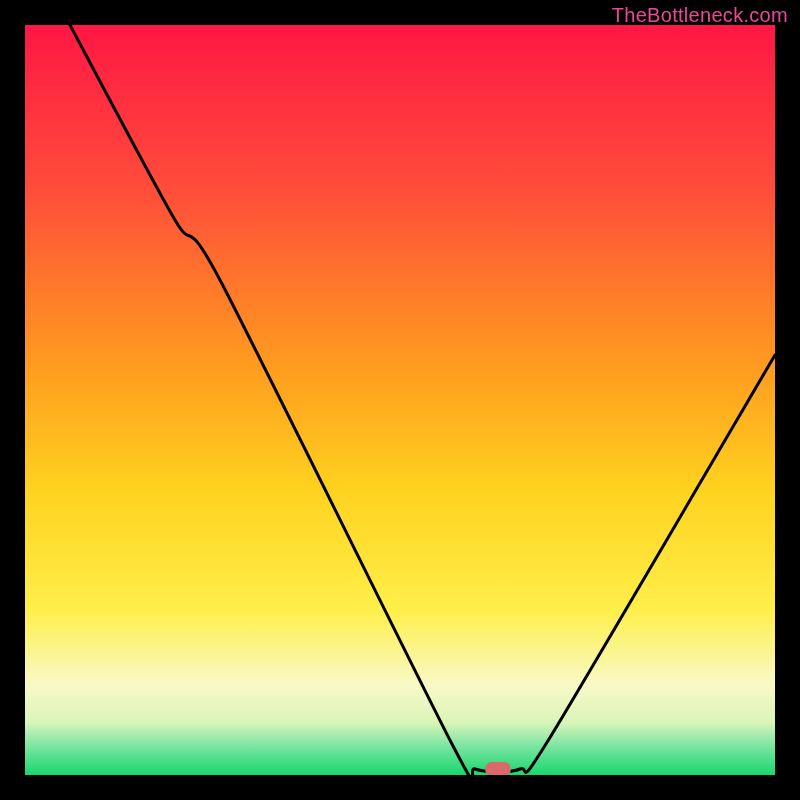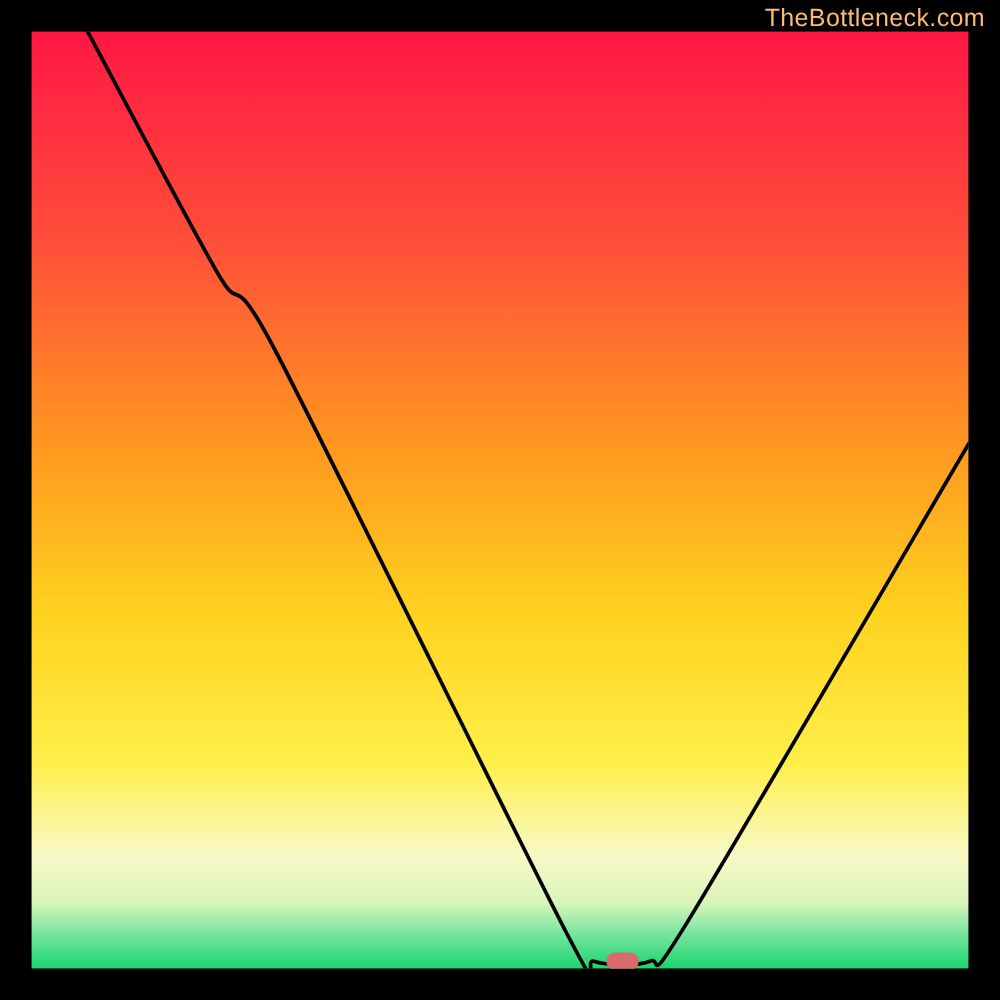--- a/index.html
+++ b/index.html
@@ -40,21 +40,21 @@
     width: 26px;
     height: 14px;
     border-radius: 7px;
     background: #d86a6a;
     transform: translate(-50%, -50%);
   }
   .attribution {
     position: absolute;
     top: 4px;
     right: 12px;
-    color: #fdba74;
+    color: #ec4899;
     font-size: 20px;
     font-weight: 500;
     letter-spacing: 0.3px;
   }
 </style>
 </head>
 <body>
 
 <div class="frame">
 

